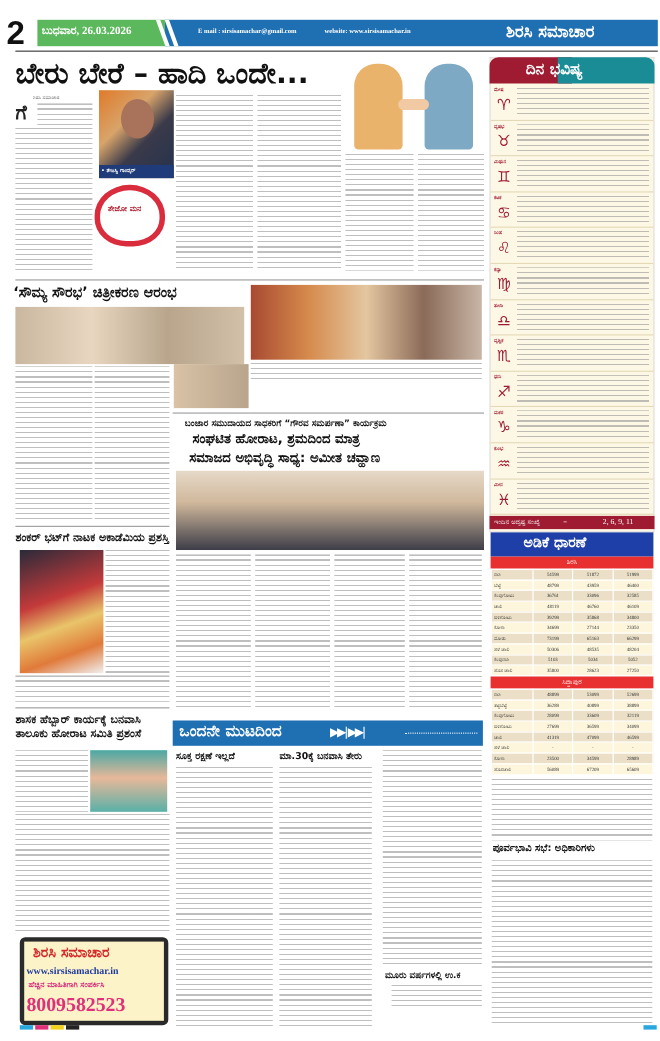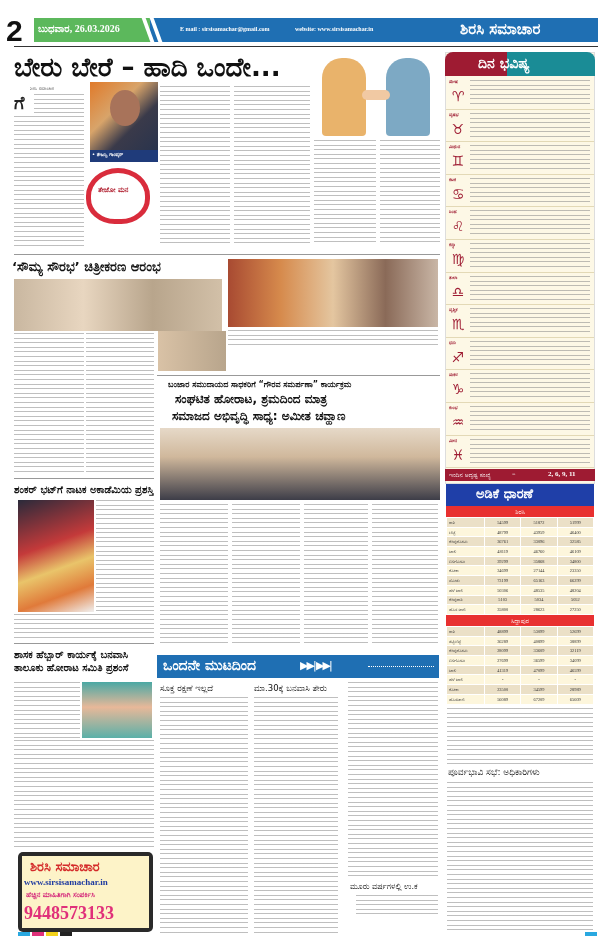--- a/index.html
+++ b/index.html
@@ -30,21 +30,21 @@
   #horo { left: 445px; top: 52px; width: 150px; height: 432px; background: #fdf8e6; border: 1px solid #ddd; }
   #horo-title-l { left: 445px; top: 52px; width: 75px; height: 24px; background: #9e1b32; border-top-left-radius: 8px; }
   #horo-title-r { left: 507px; top: 52px; width: 88px; height: 24px; background: #1a8c96; border-top-right-radius: 8px; }
   #horo-title { left: 478px; top: 55px; font-size: 14px; font-weight: bold; color: #fff; }
   .sign { left: 446px; width: 148px; border-bottom: 1px solid #e3d9b6; }
   .sign-name { position: absolute; left: 3px; top: 2px; font-size: 4.5px; color: #9e1b32; font-weight: bold; }
   .sign-icon { position: absolute; left: 4px; top: 11px; width: 16px; height: 16px; color: #9e1b32; font-size: 14px; line-height: 16px; text-align: center; }
   .sign-text { position: absolute; left: 24px; top: 3px; right: 4px; bottom: 3px; }
   #lucky { left: 445px; top: 469px; width: 150px; height: 12px; background: #9e1b32; }
   #lucky-label { left: 449px; top: 471px; font-size: 6px; color: #fff; }
-  #lucky-val { left: 548px; top: 470px; font-size: 7px; color: #fff; font-weight: bold; font-family: "Liberation Serif", serif; text-align: center; }
+  #lucky-val { left: 548px; top: 470px; font-size: 7px; color: #fff; font-weight: normal; font-family: "Liberation Serif", serif; text-align: center; }
   
   #areca-title-bg { left: 446px; top: 484px; width: 148px; height: 22px; background: #1f3fa8; }
   #areca-title { left: 476px; top: 486px; font-size: 13px; font-weight: bold; color: #fff; }
   .subhead { left: 446px; width: 148px; height: 11px; background: #e83030; color: #fff; font-size: 6px; text-align: center; line-height: 11px; }
   table.areca { position: absolute; left: 446px; width: 148px; border-collapse: collapse; font-size: 4.4px; font-family: "Liberation Serif", serif; }
   table.areca td { height: 9.7px; border: 1px solid #fff; text-align: center; color: #333; }
   table.areca td:first-child { text-align: left; padding-left: 2px; width: 38px; }
   table.areca tr:nth-child(odd) td { background: #ebe0c7; }
   table.areca tr:nth-child(even) td { background: #fdf6dc; }
   
@@ -52,21 +52,21 @@
   #ad-inner { left: 22px; top: 856px; width: 127px; height: 72px; background: #fdf3c8; }
   #ad-brand { left: 30px; top: 859px; font-size: 13px; color: #d42a2a; font-weight: bold; }
   #ad-url { left: 24px; top: 877px; font-size: 9px; color: #1e3aa0; font-weight: bold; font-family: "Liberation Serif", serif; }
   #ad-contact { left: 26px; top: 891px; font-size: 7px; color: #d4267a; font-weight: bold; }
   #ad-phone { left: 24px; top: 903px; font-size: 18px; color: #e0307a; font-weight: bold; font-family: "Liberation Serif", serif; }
   
   #banner { left: 157px; top: 655px; width: 282px; height: 23px; background: #1f6fb3; }
   #banner-text { left: 163px; top: 657px; font-size: 14px; color: #fff; font-weight: bold; }
   #banner-icons { left: 300px; top: 659px; font-size: 11px; color: #fff; letter-spacing: -2px; }
   #banner-dots { left: 368px; top: 666px; width: 66px; border-top: 1px dotted #fff; }
-  .sub { font-weight: normal; color: #111; white-space: nowrap; }
+  .sub { font-weight: bold; color: #111; white-space: nowrap; }
   .colorbar { top: 932px; height: 4px; }
 </style>
 </head>
 <body>
 
 <div class="abs" id="hdr-green"></div>
 <div class="abs" id="hdr-blue"></div>
 <div class="abs slash" style="left:146px"></div>
 <div class="abs slash" style="left:154px"></div>
 <div class="abs" id="pgnum">2</div>
@@ -127,21 +127,21 @@
 <div class="abs hl" id="hl5">ಶಾಸಕ ಹೆಬ್ಬಾರ್ ಕಾರ್ಯಕ್ಕೆ ಬನವಾಸಿ ತಾಲೂಕು ಹೋರಾಟ ಸಮಿತಿ ಪ್ರಶಂಸೆ</div>
 <div class="abs lines" style="left:14px;top:682px;width:66px;height:56px"></div>
 <div class="abs photo" style="left:82px;top:682px;width:70px;height:56px;background:linear-gradient(180deg,#4aa8a4,#e8b899 45%,#5ab0a8)"></div>
 <div class="abs lines" style="left:14px;top:740px;width:140px;height:108px"></div>
 
 <div class="abs" id="ad"></div>
 <div class="abs" id="ad-inner"></div>
 <div class="abs" id="ad-brand">ಶಿರಸಿ ಸಮಾಚಾರ</div>
 <div class="abs" id="ad-url">www.sirsisamachar.in</div>
 <div class="abs" id="ad-contact">ಹೆಚ್ಚಿನ ಮಾಹಿತಿಗಾಗಿ ಸಂಪರ್ಕಿಸಿ</div>
-<div class="abs" id="ad-phone">9448573133</div>
+<div class="abs" id="ad-phone">8009582523</div>
 
 <div class="abs" id="banner"></div>
 <div class="abs" id="banner-text">ಒಂದನೇ ಮುಟದಿಂದ</div>
 <div class="abs" id="banner-icons">▶▶| ▶▶|</div>
 <div class="abs" id="banner-dots"></div>
 
 <div class="abs sub" style="left:160px;top:683px;font-size:8.5px">ಸೂಕ್ತ ರಕ್ಷಣೆ ಇಲ್ಲದೆ</div>
 <div class="abs lines" style="left:160px;top:697px;width:88px;height:238px"></div>
 <div class="abs sub" style="left:254px;top:683px;font-size:8.5px">ಮಾ.30ಕ್ಕೆ ಬನವಾಸಿ ತೇರು</div>
 <div class="abs lines" style="left:254px;top:697px;width:84px;height:238px"></div>

